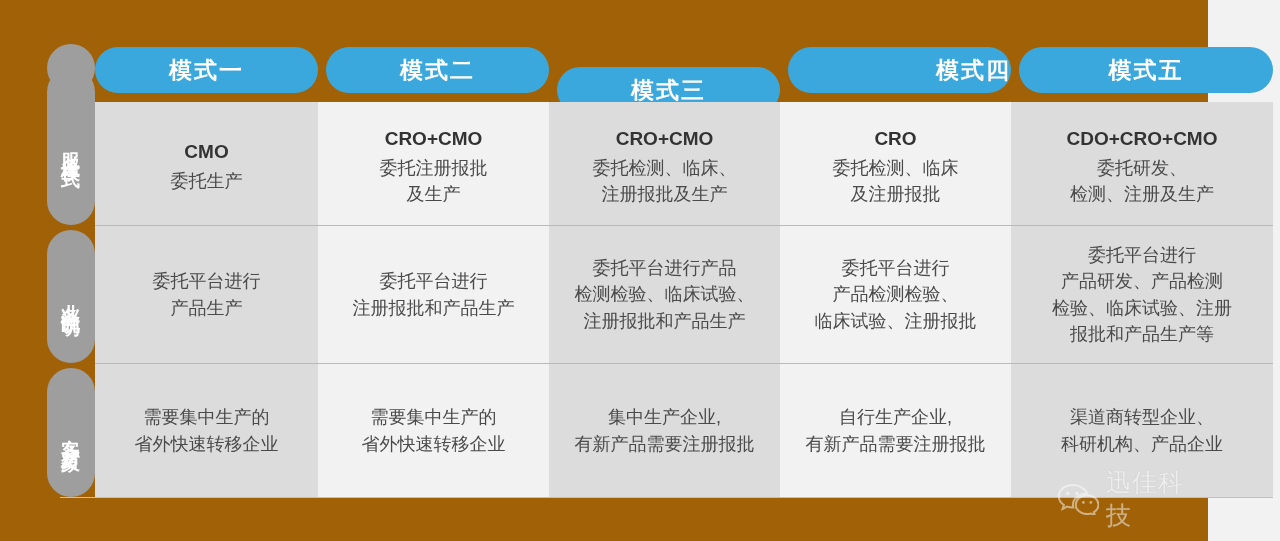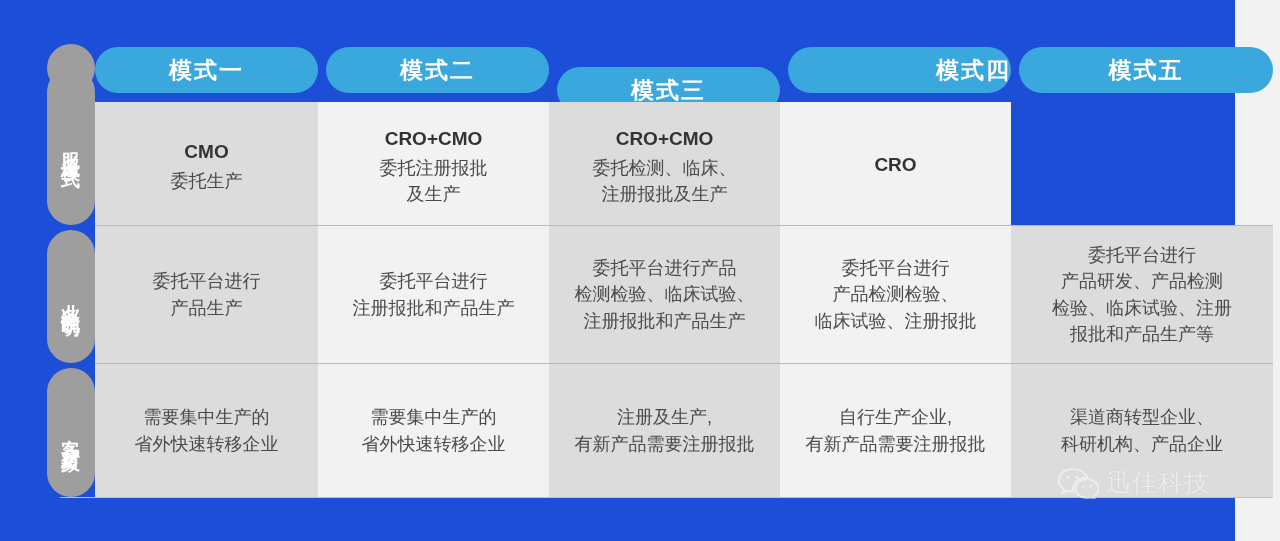--- a/index.html
+++ b/index.html
@@ -11,22 +11,21 @@
     height: 541px;
     background: #f2f2f2;
     font-family: "Liberation Sans", "DejaVu Sans", sans-serif;
     overflow: hidden;
   }
 
   #table-figure {
     position: relative;
     width: 1208px;
     height: 541px;
-    background: #1d4ed8;
-    padding-left: 27px;
+    background: #a16207;
   }
 
   
   .row-label-cap {
     position: absolute;
     left: 47px;
     top: 44px;
     width: 48px;
     height: 48px;
     border-radius: 50%;
@@ -212,20 +211,27 @@
         <div class="cell-text">委托注册报批
 及生产</div>
       </div>
       <div class="cell shade-dark" style="left:454px;width:231px;">
         <div class="cell-title">CRO+CMO</div>
         <div class="cell-text">委托检测、临床、
 注册报批及生产</div>
       </div>
       <div class="cell shade-light" style="left:685px;width:231px;">
         <div class="cell-title">CRO</div>
+        <div class="cell-text">委托检测、临床
+及注册报批</div>
+      </div>
+      <div class="cell shade-dark" style="left:916px;width:262px;">
+        <div class="cell-title">CDO+CRO+CMO</div>
+        <div class="cell-text">委托研发、
+检测、注册及生产</div>
       </div>
     </div>
 
     <div class="row-divider" style="top:130px;"></div>
 
     <div class="body-row" style="top:131px;height:137px;">
       <div class="cell shade-dark" style="left:0px;width:223px;">
         <div class="cell-text">委托平台进行
 产品生产</div>
       </div>
@@ -256,21 +262,21 @@
     <div class="body-row" style="top:269px;height:133px;">
       <div class="cell shade-dark" style="left:0px;width:223px;">
         <div class="cell-text">需要集中生产的
 省外快速转移企业</div>
       </div>
       <div class="cell shade-light" style="left:223px;width:231px;">
         <div class="cell-text">需要集中生产的
 省外快速转移企业</div>
       </div>
       <div class="cell shade-dark" style="left:454px;width:231px;">
-        <div class="cell-text">注册及生产,
+        <div class="cell-text">集中生产企业,
 有新产品需要注册报批</div>
       </div>
       <div class="cell shade-light" style="left:685px;width:231px;">
         <div class="cell-text">自行生产企业,
 有新产品需要注册报批</div>
       </div>
       <div class="cell shade-dark" style="left:916px;width:262px;">
         <div class="cell-text">渠道商转型企业、
 科研机构、产品企业</div>
       </div>

